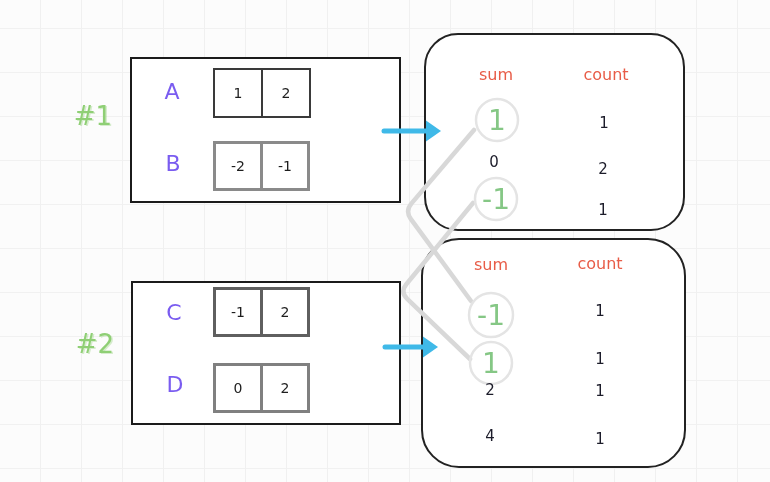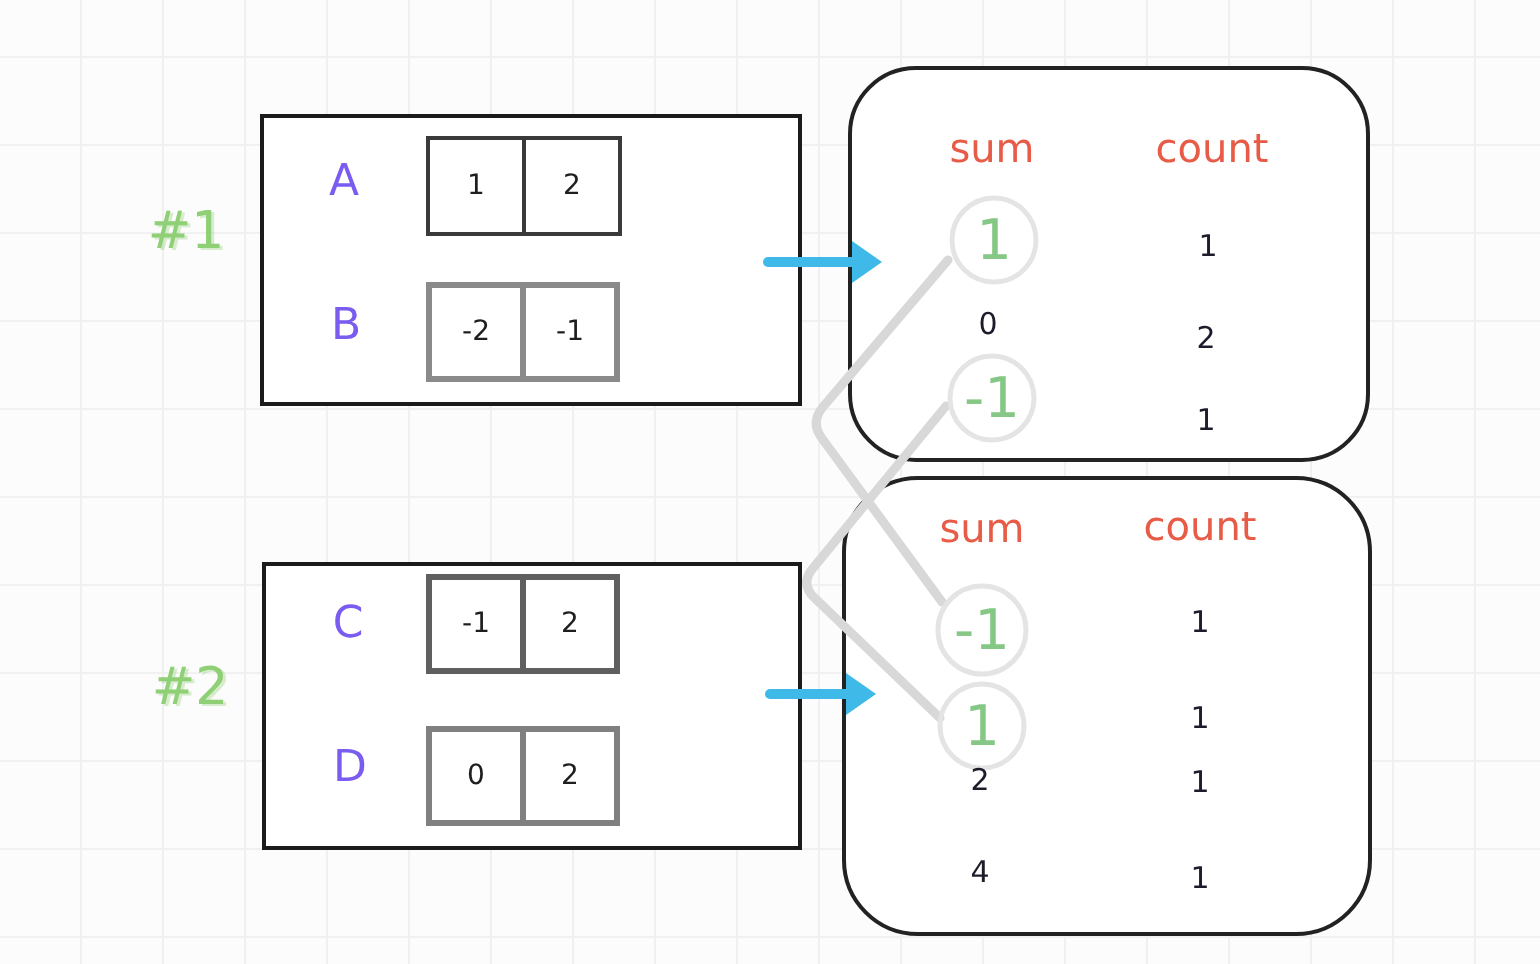--- a/index.html
+++ b/index.html
@@ -21,21 +21,21 @@
   .letter{font-size:22px;color:#7a5cf0;z-index:4;}
   .cells{display:flex;z-index:2;position:absolute;}
   .cell{width:50px;height:50px;background:#fff;display:flex;align-items:center;justify-content:center;
         font-size:14px;color:#1e1e1e;box-sizing:border-box;}
   .cells.row-a .cell{border:2px solid #3a3a3a;}
   .cells.row-b .cell{border:3px solid #8a8a8a;}
   .cells.row-c .cell{border:3px solid #5f5f5f;}
   .cells.row-d .cell{border:3px solid #808080;}
   .cells .cell + .cell{margin-left:-2px;}
   .cells.row-b .cell + .cell,.cells.row-c .cell + .cell,.cells.row-d .cell + .cell{margin-left:-3px;}
-  .hdr{font-size:20px;color:#e85c47;z-index:6;}
+  .hdr{font-size:16px;color:#e85c47;z-index:6;}
   .val{font-size:15px;color:#1c1c2a;z-index:6;}
   .val.green{font-size:28px;color:#85c785;}
   svg.overlay{position:absolute;left:0;top:0;z-index:5;pointer-events:none;}
 </style>
 </head>
 <body>
 
 <div class="canvas">
 
   <span class="abs ctr ex-label" style="left:93px;top:116px">#1</span>

